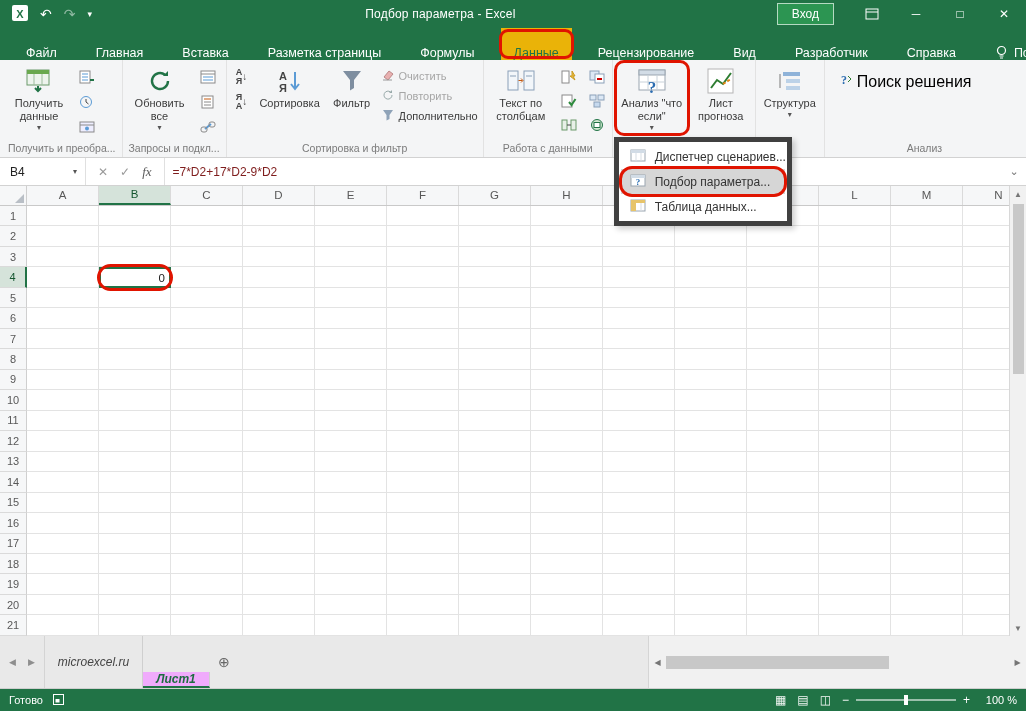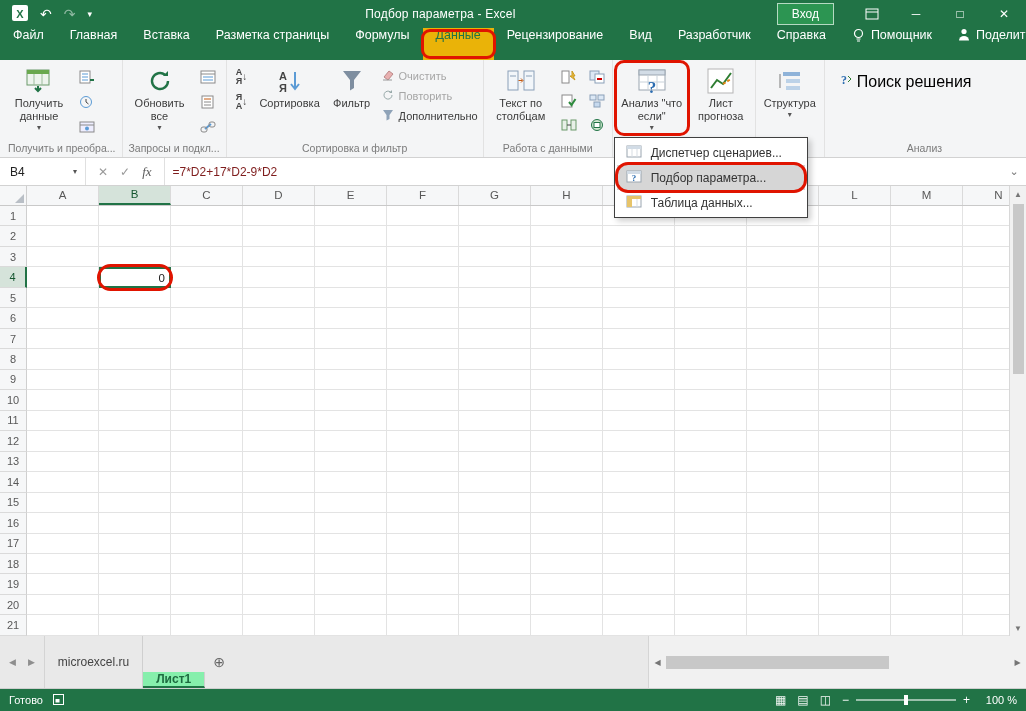--- a/index.html
+++ b/index.html
@@ -13,21 +13,21 @@
   .glyph { font-size:14px; line-height:1; }
   .dim { opacity:.5; }
   .qat .sm { font-size:9px; }
   .tb-title { flex:1; text-align:center; letter-spacing:.2px; }
   .tb-right { display:flex; align-items:center; height:100%; }
   .signin { background:#2c9552; border:1px solid rgba(255,255,255,.65); padding:3px 14px; margin-right:16px; font-size:12px; cursor:pointer; }
   .tb-btn { width:44px; height:100%; display:flex; align-items:center; justify-content:center; font-size:12px; cursor:pointer; }
 
   
   .tabbar { flex:0 0 32px; background:#217346; display:flex; align-items:stretch; color:#fff; font-size:12.5px; }
-  .rtab { position:relative; display:flex; align-items:flex-start; padding:0 13px; cursor:pointer; white-space:nowrap; }
+  .rtab { position:relative; display:flex; align-items:flex-end; padding:0 13px; cursor:pointer; white-space:nowrap;margin-left:13px; }
   .rtab.active { background:#eab308; color:#217346; }
   .tab-spacer { flex:1; }
   .rtab .ticon { margin-right:6px; display:flex; align-items:center; }
 
   
   .ribbon { flex:0 0 98px; background:#f4f5f6; border-bottom:1px solid #d2d2d2; display:flex; padding:0 2px; }
   .rgroup { display:flex; flex-direction:column; border-right:1px solid #e2e2e2; padding:1px 3px 0; }
   .rg-content { flex:1; display:flex; align-items:flex-start; gap:2px; }
   .rg-label { height:17px; line-height:17px; font-size:10.5px; color:#7b7b7b; text-align:center; white-space:nowrap; padding:0 3px; }
   .big-btn { position:relative; width:68px; min-height:76px; display:flex; flex-direction:column; align-items:center; padding-top:4px; font-size:11px; color:#3b3b3b; text-align:center; cursor:pointer; border-radius:2px; }
@@ -37,21 +37,21 @@
   .mini-col { display:flex; flex-direction:column; gap:4px; padding-top:5px; }
   .mini-btn { width:24px; height:21px; display:flex; align-items:center; justify-content:center; cursor:pointer; border-radius:2px; }
   .mini-grid { display:grid; grid-template-columns:24px 24px; gap:3px 4px; padding-top:5px; }
   .small-col { display:flex; flex-direction:column; gap:6px; padding:8px 2px 0; font-size:11px; color:#3b3b3b; }
   .small-txt { display:flex; align-items:center; gap:5px; white-space:nowrap; cursor:pointer; }
   .small-txt.disabled { color:#a6a6a6; cursor:default; }
   .sorticons { font-size:9px; font-weight:bold; color:#444; line-height:9px; text-align:center; }
 
   
   .bb-wrap { position:relative; }
-  .menu { position:absolute; left:-2px; top:76px; width:194px; background:#fff; border:1px solid #404040; box-shadow:3px 3px 6px rgba(0,0,0,.2); padding:2px; z-index:40; }
+  .menu { position:absolute; left:-2px; top:76px; width:178px; background:#fff; border:5px solid #404040; box-shadow:3px 3px 6px rgba(0,0,0,.2); padding:2px; z-index:40; }
   .menu-item { position:relative; height:25px; display:flex; align-items:center; gap:9px; padding:0 9px; font-size:12px; color:#333; cursor:pointer; white-space:nowrap; }
   .menu-item.hl { background:#d6d6d6; }
 
   
   .formulabar { flex:0 0 28px; background:#fff; border-bottom:1px solid #d2d2d2; display:flex; align-items:stretch; font-size:12px; }
   .namebox { width:86px; display:flex; align-items:center; padding-left:10px; color:#222; border-right:1px solid #e0e0e0; cursor:text; }
   .namebox .caret { margin-left:auto; padding-right:8px; cursor:pointer; }
   .fxzone { display:flex; align-items:center; gap:12px; padding:0 12px; color:#9a9a9a; border-right:1px solid #e0e0e0; }
   .fxzone .fx { color:#5a5a5a; font-style:italic; font-family:"Liberation Serif", serif; font-size:13px; cursor:pointer; }
   .formula-input { flex:1; display:flex; align-items:center; padding-left:8px; color:#7f1d1d; cursor:text; }
@@ -72,22 +72,22 @@
   .cell { position:relative; flex:0 0 72px; border-right:1px solid #e3e3e3; border-bottom:1px solid #e3e3e3; font-size:11.5px; color:#222; display:flex; align-items:center; padding:0 4px; }
   .cell.sel { border:2px solid #217346; justify-content:flex-end; }
   .vscroll { flex:0 0 17px; background:#f1f1f1; border-left:1px solid #d8d8d8; display:flex; flex-direction:column; align-items:center; }
   .vs-arrow { height:16px; display:flex; align-items:center; justify-content:center; font-size:8px; color:#767676; width:100%; cursor:pointer; }
   .vs-thumb { width:11px; height:170px; background:#c8c8c8; margin-top:2px; cursor:pointer; }
   .vs-fill { flex:1; }
 
   
   .sheetbar { flex:0 0 25px; background:#e9e9e9; border-bottom:1px solid #cfcfcf; display:flex; align-items:stretch; font-size:12px; color:#444; }
   .navarrows { display:flex; align-items:center; gap:12px; padding:0 9px; color:#8e8e8e; font-size:9px; border-right:1px solid #d4d4d4; }
-  .stab { display:flex; align-items:center; padding:0 13px; border-right:1px solid #cfcfcf; cursor:pointer; white-space:nowrap; }
-  .stab.active { background:#86efac; color:#1e6b40; font-weight:bold; border-bottom:2px solid #217346;margin-top:36px; }
+  .stab { display:flex; align-items:center; padding:0 13px; border-right:1px solid #cfcfcf; cursor:pointer; white-space:nowrap;font-style:italic; }
+  .stab.active { background:#f0abfc; color:#1e6b40; font-weight:bold; border-bottom:2px solid #217346;margin-top:36px; }
   .addsheet { width:28px; display:flex; align-items:center; justify-content:center; color:#666; font-size:14px; cursor:pointer; }
   .hscroll { margin-left:auto; width:378px; display:flex; align-items:center; background:#f1f1f1; border-left:1px solid #d5d5d5; }
   .hs-arrow { width:17px; text-align:center; font-size:8px; color:#767676; cursor:pointer; }
   .hs-track { flex:1; height:100%; display:flex; align-items:center; }
   .hs-thumb { height:13px; width:65%; background:#c8c8c8; cursor:pointer; }
 
   
   .statusbar { flex:0 0 22px; background:#217346; color:#fff; display:flex; align-items:center; font-size:11px; padding:0 9px; gap:10px; }
   .sb-right { margin-left:auto; display:flex; align-items:center; gap:11px; }
   .viewbtn { font-size:12px; cursor:pointer; opacity:.95; }

